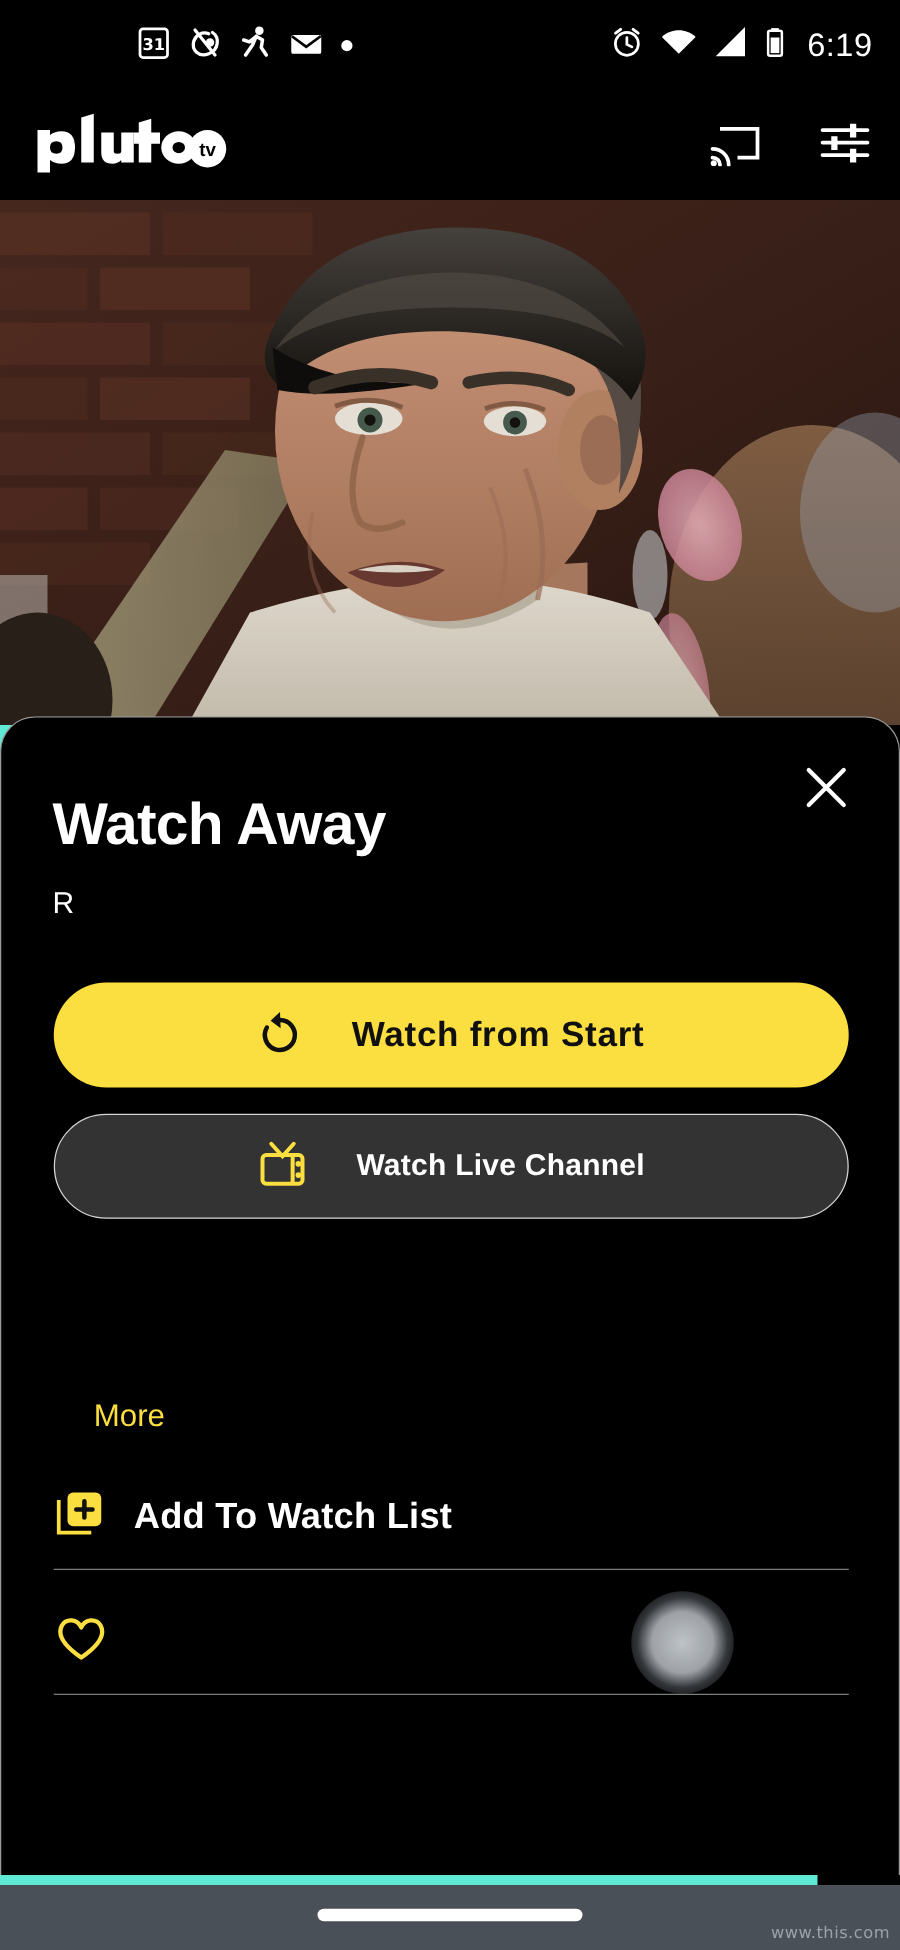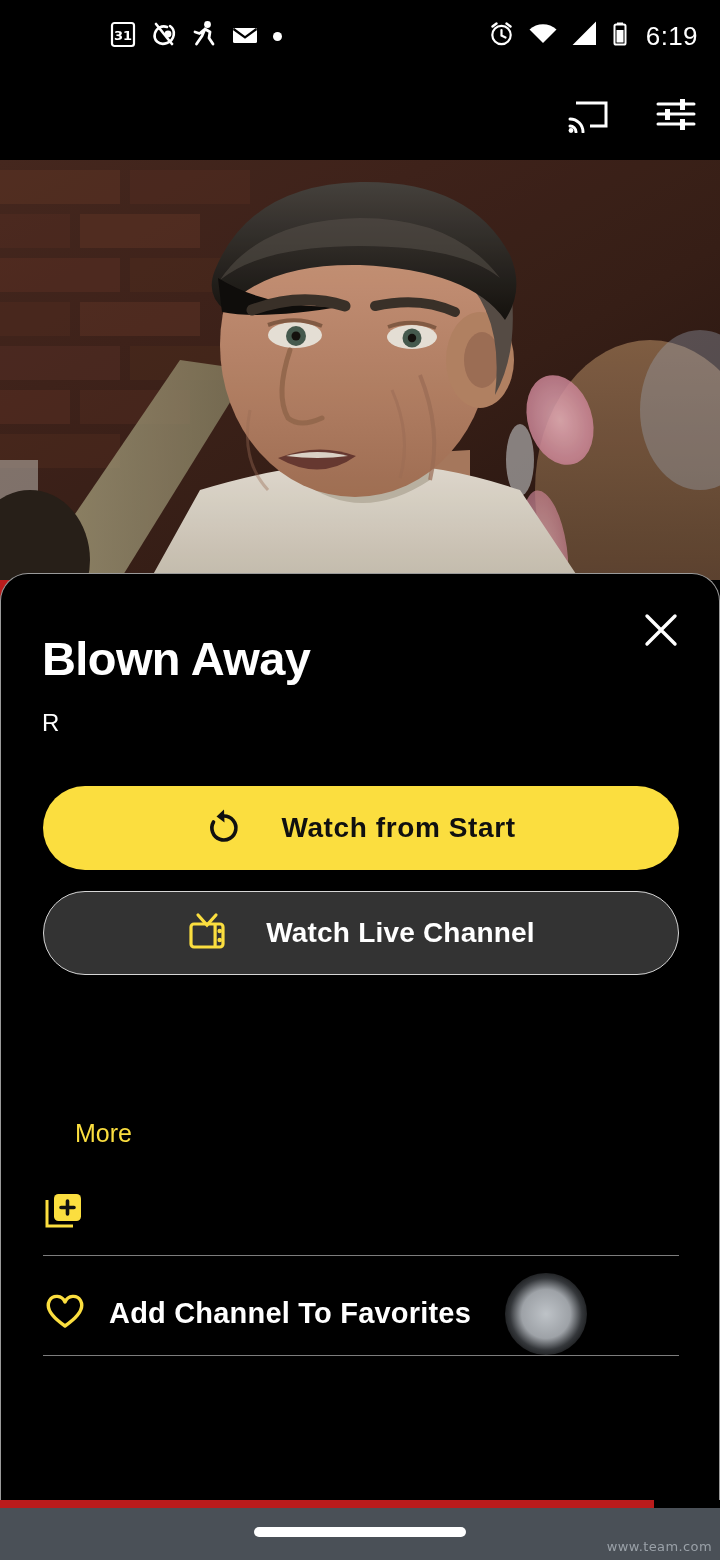--- a/index.html
+++ b/index.html
@@ -2,21 +2,21 @@
 <html><head>
 <meta charset="utf-8">
 <style>
   * { margin:0; padding:0; box-sizing:border-box; }
   html, body {
     width:720px; height:1560px;
     background:#000;
     font-family:"Liberation Sans", sans-serif;
     overflow:hidden;
   }
-  .screen { position:relative; width:654px; height:1560px; background:#b91c1c; }
+  .screen { position:relative; width:654px; height:1560px; background:#5eead4; }
 
   
   .statusbar {
     position:absolute; top:0; left:0; width:720px; height:72px;
     display:flex; align-items:center; background:#000; color:#fff;
   }
   .sb-left { display:flex; align-items:center; gap:14px; margin-left:110px; }
   .sb-right { display:flex; align-items:center; gap:13px; position:absolute; right:22px; }
   .sb-icon { display:block; }
   .sb-time { font-size:26px; font-weight:400; letter-spacing:.4px; color:#fff; margin-left:4px; }
@@ -63,21 +63,21 @@
     display:flex; align-items:center; justify-content:center; gap:39px;
   }
   .btn-primary {
     top:212px; height:84px; background:#FBDE3F; border-radius:42px;
   }
   .btn-primary .btn-label { color:#101010; font-size:28px; font-weight:bold; letter-spacing:.6px; }
   .btn-secondary {
     top:317px; height:84px; background:#333333; border-radius:42px;
     border:1.5px solid #d6d6d6;
   }
-  .btn-secondary .btn-label { color:#fff; font-size:28px; font-weight:bold; letter-spacing:.2px; }
+  .btn-secondary .btn-label { color:#fff; font-size:24px; font-weight:bold; letter-spacing:.2px; }
 
   .desc {
     position:absolute; top:437px; left:41px; width:640px;
     font-size:26.5px; line-height:40px; color:#e8e8e8; font-weight:400;
   }
   .more {
     position:absolute; top:545px; left:48px;
     font-size:25px; color:#FBDE3F; font-weight:400;margin-left:26px;
   }
 
@@ -169,20 +169,38 @@
             <rect x="6" y="2.5" width="6" height="2.2" fill="#fff"></rect>
             <rect x="3.5" y="4.5" width="11" height="20" rx="1.6" fill="none" stroke="#fff" stroke-width="2"></rect>
             <rect x="5.5" y="10" width="7" height="12.5" fill="#fff"></rect>
           </svg>
       </span>
       <span class="sb-time">6:19</span>
     </div>
   </div>
 
   <div class="appbar">
+    <div class="logo">
+      <svg width="170" height="52" viewBox="0 0 170 52">
+
+        <path d="M4 14 L4 48 L14 48 L14 38 Q18 41 23 41 Q34 41 34 28 Q34 15 23 15 Q18 15 14 18 L14 14 Z M14 28 Q14 23 19 23 Q24 23 24 28 Q24 33 19 33 Q14 33 14 28 Z" fill="#fff"></path>
+
+        <path d="M39 4 L49 1 L49 40 L39 40 Z" fill="#fff"></path>
+
+        <path d="M55 16 L65 16 L65 31 Q65 33 68 33 Q71 33 71 31 L71 16 L81 16 L81 40 L71 40 L71 38 Q68 41 64 41 Q55 41 55 32 Z" fill="#fff"></path>
+
+        <path d="M85 8 L95 5 L95 16 L102 16 L102 25 L95 25 L95 40 L85 40 L85 25 L81 25 L81 16 L85 16 Z" fill="#fff"></path>
+
+        <ellipse cx="117" cy="28" rx="14" ry="13" fill="#fff"></ellipse>
+        <ellipse cx="117" cy="28" rx="5" ry="4.5" fill="#000"></ellipse>
+
+        <circle cx="140" cy="29" r="15" fill="#fff"></circle>
+        <text x="140" y="35" font-size="15" font-family="Liberation Sans, sans-serif" font-weight="bold" fill="#000" text-anchor="middle">tv</text>
+      </svg>
+    </div>
     <div class="appbar-actions">
       <span>
         <svg width="42" height="38" viewBox="0 0 42 38">
           <path d="M8 8 L38 8 L38 31 L22 31" fill="none" stroke="#fff" stroke-width="3"></path>
           <path d="M2 31 A6 6 0 0 1 8 37" fill="none" stroke="#fff" stroke-width="3" stroke-linecap="round"></path>
           <path d="M2 24 A13 13 0 0 1 15 37" fill="none" stroke="#fff" stroke-width="3" stroke-linecap="round"></path>
           <circle cx="3" cy="35.5" r="2.4" fill="#fff"></circle>
         </svg>
       </span>
       <span>
@@ -300,21 +318,21 @@
   </div>
 
   <div class="sheet">
 
     <div class="close-btn">
       <svg width="38" height="38" viewBox="0 0 38 38">
         <path d="M5 5 L33 33 M33 5 L5 33" stroke="#fff" stroke-width="3.4" stroke-linecap="round"></path>
       </svg>
     </div>
 
-    <div class="title">Blown Away</div>
+    <div class="title">Watch Away</div>
     <div class="rating">R</div>
 
     <div class="btn btn-primary">
       <span>
         <svg width="36" height="38" viewBox="0 0 36 38">
           <path d="M18 9 A12 12 0 1 1 7.5 15" fill="none" stroke="#101010" stroke-width="3.6" stroke-linecap="round"></path>
           <path d="M18 2.5 L10.5 9.5 L18.5 15.5 Z" fill="#101010"></path>
         </svg>
       </span>
       <span class="btn-label">Watch from Start</span>
@@ -336,32 +354,32 @@
     <div class="more">More</div>
 
     <div class="row row-watchlist">
       <span>
         <svg width="42" height="42" viewBox="0 0 42 42">
           <path d="M4 10 L4 36 L30 36" fill="none" stroke="#FBDE3F" stroke-width="3"></path>
           <rect x="11" y="4" width="27" height="27" rx="4.5" fill="#FBDE3F"></rect>
           <path d="M24.5 11 L24.5 24 M18 17.5 L31 17.5" stroke="#111" stroke-width="3.6" stroke-linecap="round"></path>
         </svg>
       </span>
+      <span class="row-label">Add To Watch List</span>
     </div>
 
     <div class="row row-favorites">
       <span>
         <svg width="44" height="42" viewBox="0 0 44 42">
           <path d="M22 36 C6 25 3 17 6.5 10.5 C10 4.5 19 5 22 12 C25 5 34 4.5 37.5 10.5 C41 17 38 25 22 36 Z" fill="none" stroke="#FBDE3F" stroke-width="3.4" stroke-linejoin="round"></path>
         </svg>
       </span>
-      <span class="row-label">Add Channel To Favorites</span>
       <span class="ripple"></span>
     </div>
 
   </div>
 
   <div class="navbar">
     <div class="home-pill"></div>
-    <div class="watermark">www.team.com</div>
+    <div class="watermark">www.this.com</div>
   </div>
 
 </div>
 
 </body></html>

